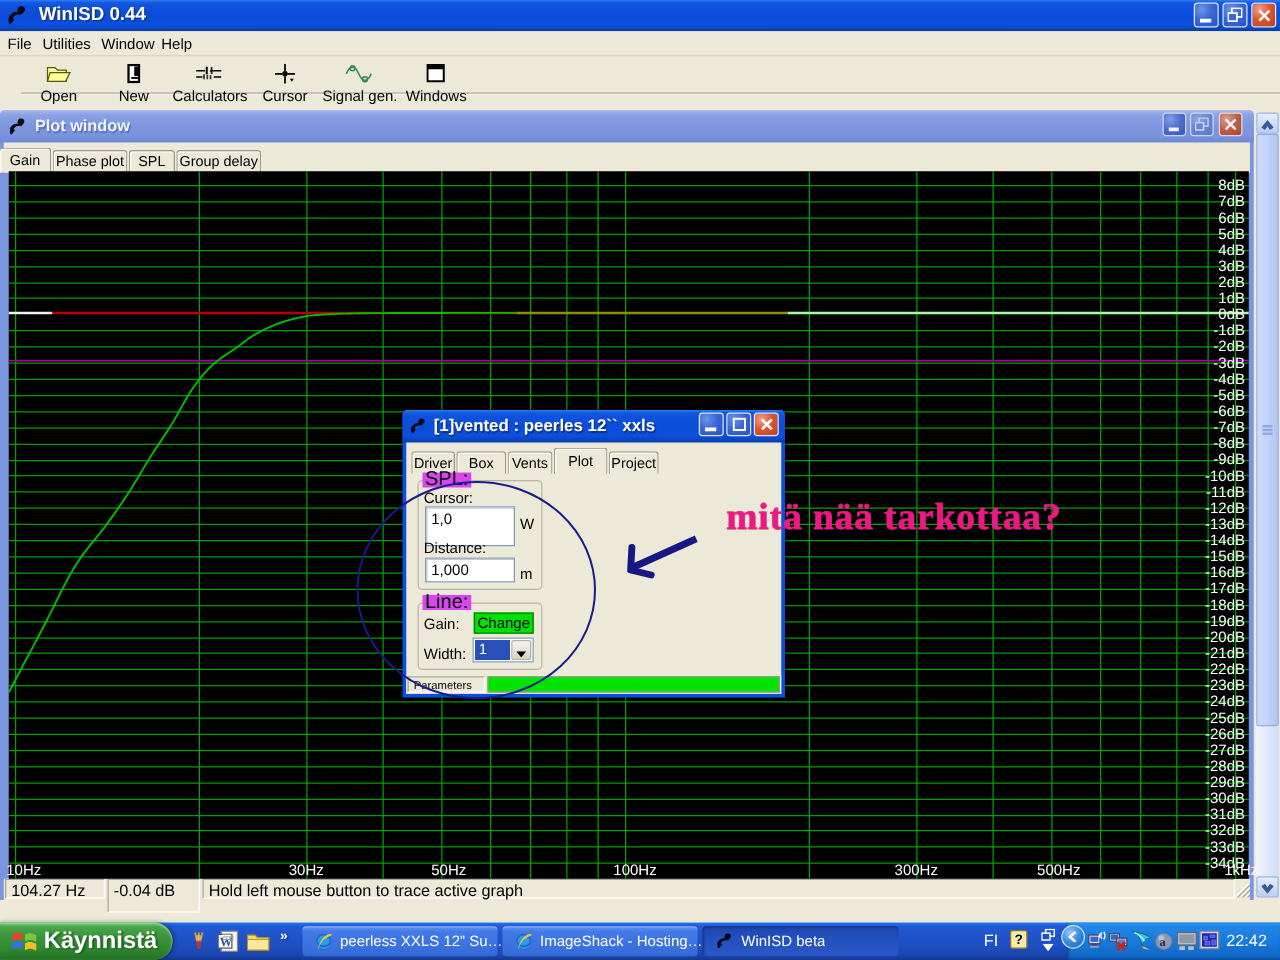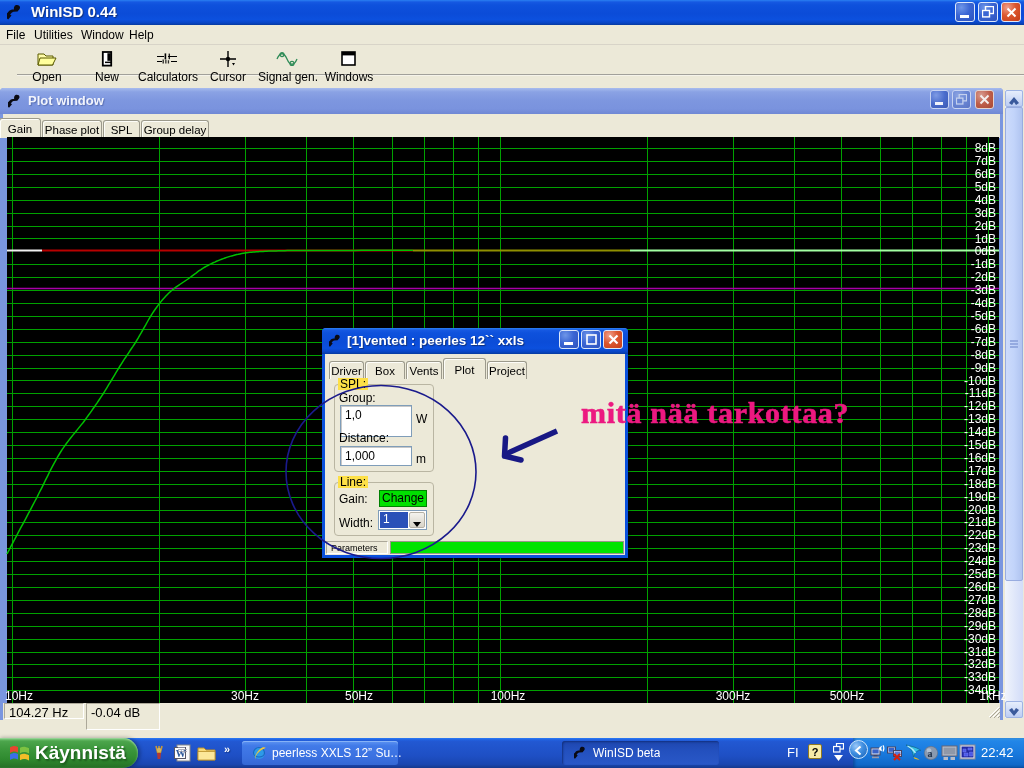--- a/index.html
+++ b/index.html
@@ -11,21 +11,21 @@
 .wbtn{position:absolute;top:2px;width:20px;height:20px;border-radius:3px;border:1px solid #DCE8FA;color:#fff;
  font-size:12px;text-align:center;line-height:18px;font-weight:bold}
 .wbtn-blue{background:radial-gradient(circle at 30% 25%,#6E96E8 0%,#3B66D4 45%,#2D52BE 100%)}
 .wbtn-red{background:radial-gradient(circle at 30% 25%,#F0A08C 0%,#DC572F 45%,#C43C18 100%)}
 .menuitem{display:inline-block;padding:3px 0;margin-right:0;font-size:12px;color:#000}
 .tbtn{position:absolute;top:4px;width:58px;height:38px;text-align:center;font-size:12px;color:#000}
 .tab{position:relative;display:inline-block;border:1px solid #9C9A8C;border-bottom:none;border-radius:3px 3px 0 0;
  background:#ECE9D8;font-size:11.5px;padding:3px 8px 2px 8px;margin-right:1px;vertical-align:bottom;
  box-shadow:inset 1px 1px 0 #FDFDF8;white-space:nowrap}
 .gbox{position:absolute;border:1px solid #B9B5A2;border-radius:4px}
-.glabel{position:absolute;background:#fde047;font-size:12px;padding:0 2px;line-height:12px}
+.glabel{position:absolute;background:#d946ef;font-size:16px;padding:0 2px;line-height:12px}
 .ilabel{position:absolute;font-size:12px;color:#000}
 .input{position:absolute;background:#fff;border:1px solid #7F9DB9;box-shadow:inset 1px 1px 0 #c8c8c8;
  font-size:12px;padding:2px 0 0 4px;color:#000}
 .sbar-cell{position:absolute;border:1px solid #ACA899;border-right-color:#fff;border-bottom-color:#fff;
  font-size:13px;padding:1px 0 0 4px;color:#000;background:#ECE9D8}
 </style></head>
 <body>
 <div id="root">
 
 <div class="abs titlebar-active" style="left:0;top:0;width:1024px;height:25px">
@@ -134,20 +134,21 @@
 
   <div class="abs" style="left:3px;top:26px;width:997px;height:24px;background:#ECE9D8">
     <div style="position:absolute;left:-4px;bottom:0px">
       <span class="tab" style="width:42px;padding:4px 0 3px 0;text-align:center;box-shadow:inset 1px 1px 0 #FDFDF8, inset 0 -1px 0 #ECE9D8">Gain</span><span class="tab" style="width:60px;padding:3px 0 2px 0;text-align:center">Phase plot</span><span class="tab" style="width:37px;padding:3px 0 2px 0;text-align:center">SPL</span><span class="tab" style="width:68px;padding:3px 0 2px 0;text-align:center">Group delay</span>
     </div>
   </div>
 
   <div class="abs" style="left:3px;top:615px;width:997px;height:17px;background:#ECE9D8">
     <div class="sbar-cell" style="left:1px;top:0;width:80px;height:16px">104.27 Hz</div>
     <div class="sbar-cell" style="left:83px;top:0;width:74px;height:27px">-0.04 dB</div>
+    <div class="sbar-cell" style="left:159px;top:0;width:826px;height:16px">Hold left mouse button to trace active graph</div>
     <svg class="abs" style="left:985px;top:3px" width="12" height="12">
           <path d="M11,1 L1,11 M11,5 L5,11 M11,9 L9,11" stroke="#fff" stroke-width="1"></path>
           <path d="M12,2 L2,12 M12,6 L6,12 M12,10 L10,12" stroke="#A8A498" stroke-width="1"></path>
         </svg>
   </div>
 </div>
 
 <svg width="1024" height="768" viewBox="0 0 1024 768" style="position:absolute;left:0;top:0">
 <rect x="7" y="137" width="992" height="566" fill="#000000"></rect>
 <path d="M12.5,137 V703 M159.5,137 V703 M245.5,137 V703 M306.5,137 V703 M353.5,137 V703 M392.5,137 V703 M424.5,137 V703 M453.5,137 V703 M478.5,137 V703 M500.5,137 V703 M647.5,137 V703 M733.5,137 V703 M794.5,137 V703 M841.5,137 V703 M880.5,137 V703 M912.5,137 V703 M941.5,137 V703 M966.5,137 V703 M988.5,137 V703" stroke="#00A000" stroke-width="1"></path>
@@ -252,21 +253,21 @@
   <div class="abs" style="left:3px;top:26px;width:300px;height:201px;background:#ECE9D8">
 
     <div class="abs" style="left:0;top:0;width:300px;height:25px">
       <div style="position:absolute;left:4px;bottom:0px">
         <span class="tab" style="width:35px;padding:3px 0 2px 0;text-align:center">Driver</span><span class="tab" style="width:40px;padding:3px 0 2px 0;text-align:center">Box</span><span class="tab" style="width:36px;padding:3px 0 2px 0;text-align:center">Vents</span><span class="tab" style="width:43px;padding:5px 0 3px 0;text-align:center;box-shadow:inset 1px 1px 0 #FDFDF8, inset 0 -1px 0 #ECE9D8">Plot</span><span class="tab" style="width:40px;padding:3px 0 2px 0;text-align:center">Project</span>
       </div>
     </div>
 
     <div class="gbox" style="left:9px;top:30px;width:100px;height:88px"></div>
     <div class="glabel" style="left:13px;top:24px">SPL:</div>
-    <div class="ilabel" style="left:14px;top:37px">Group:</div>
+    <div class="ilabel" style="left:14px;top:37px">Cursor:</div>
     <div class="input" style="left:15px;top:51px;width:72px;height:32px">1,0</div>
     <div class="ilabel" style="left:91px;top:58px">W</div>
     <div class="ilabel" style="left:14px;top:77px">Distance:</div>
     <div class="input" style="left:15px;top:92px;width:72px;height:20px">1,000</div>
     <div class="ilabel" style="left:91px;top:98px">m</div>
 
     <div class="gbox" style="left:9px;top:128px;width:100px;height:54px"></div>
     <div class="glabel" style="left:13px;top:122px">Line:</div>
     <div class="ilabel" style="left:14px;top:138px">Gain:</div>
     <div class="abs" style="left:54px;top:136px;width:48px;height:17px;background:#00E000;border:1px solid #008000;font-size:12px;text-align:center;color:#000;line-height:15px">Change</div>
@@ -324,20 +325,28 @@
   <div class="abs" style="left:224px;top:5px;color:#fff;font-size:11px;font-weight:bold;text-shadow:1px 1px 1px #13388C">»</div>
 
   <div class="abs taskbtn" style="left:242px;top:3px;width:156px;height:24px;border-radius:3px;background:linear-gradient(180deg,#5E94F2 0%,#417AE8 20%,#3A70E0 70%,#3468D4 100%);box-shadow:inset 0 1px 0 #86B2F6;color:#fff;font-size:12px">
     <svg class="abs" style="left:9px;top:4px" width="16" height="16" viewBox="0 0 16 16">
           <circle cx="8" cy="8" r="6" fill="#2E9AE8"></circle>
           <path d="M2.5,8 a5.5,5.5 0 0 1 11,0 a5.5,4 0 0 1 -11,0" fill="none" stroke="#1A66C0" stroke-width="1.2"></path>
           <path d="M14.8,2.8 C12,1 8,4 5.5,8.5 C3.8,11.5 3.4,13.8 4.6,14.4 C3,12.8 7,7.4 9,6 C11.5,4.2 14,3.4 14.8,2.8Z" fill="#F4C838"></path>
         </svg>
     <span class="abs" style="left:30px;top:5px">peerless XXLS 12” Su…</span>
   </div>
+  <div class="abs taskbtn" style="left:402px;top:3px;width:156px;height:24px;border-radius:3px;background:linear-gradient(180deg,#5E94F2 0%,#417AE8 20%,#3A70E0 70%,#3468D4 100%);box-shadow:inset 0 1px 0 #86B2F6;color:#fff;font-size:12px">
+    <svg class="abs" style="left:9px;top:4px" width="16" height="16" viewBox="0 0 16 16">
+          <circle cx="8" cy="8" r="6" fill="#2E9AE8"></circle>
+          <path d="M2.5,8 a5.5,5.5 0 0 1 11,0 a5.5,4 0 0 1 -11,0" fill="none" stroke="#1A66C0" stroke-width="1.2"></path>
+          <path d="M14.8,2.8 C12,1 8,4 5.5,8.5 C3.8,11.5 3.4,13.8 4.6,14.4 C3,12.8 7,7.4 9,6 C11.5,4.2 14,3.4 14.8,2.8Z" fill="#F4C838"></path>
+        </svg>
+    <span class="abs" style="left:30px;top:5px">ImageShack - Hosting…</span>
+  </div>
   <div class="abs taskbtn" style="left:562px;top:3px;width:157px;height:24px;border-radius:3px;background:linear-gradient(180deg,#1E46AE 0%,#2350BE 40%,#2A58C8 100%);box-shadow:inset 1px 1px 2px #12307E;color:#fff;font-size:12px">
     <svg class="abs" style="left:12px;top:5px" width="14" height="14" viewBox="0 0 17 17">
       <path d="M8.5,1.2 c3,-0.8 5,0.8 4.4,3 c-0.4,1.4 -1.8,2 -2.3,3.4 l-4.2,0.2 c-1.4,0.3 -2.2,1.6 -3.4,2.8 l-2.6,2 l-0.8,-2.6 l1.8,-2.2 c1.2,-1.2 2.4,-2.2 4,-2.2 l1.6,0 c-0.4,-1.6 0.2,-3.6 1.5,-4.4z" fill="#0A0A14"></path>
       <rect x="-1" y="9.4" width="4.4" height="5.2" fill="#0A0A14" transform="rotate(40 1 12)"></rect>
     </svg>
     <span class="abs" style="left:31px;top:5px">WinISD beta</span>
   </div>
 
   <span class="abs" style="left:787px;top:7px;color:#fff;font-size:13px">FI</span>
   <div class="abs" style="left:808px;top:6px;width:14px;height:15px;background:#F8ECA8;border:1px solid #907820;border-radius:2px;font-size:11px;font-weight:bold;text-align:center;line-height:14px;color:#000">?</div>

